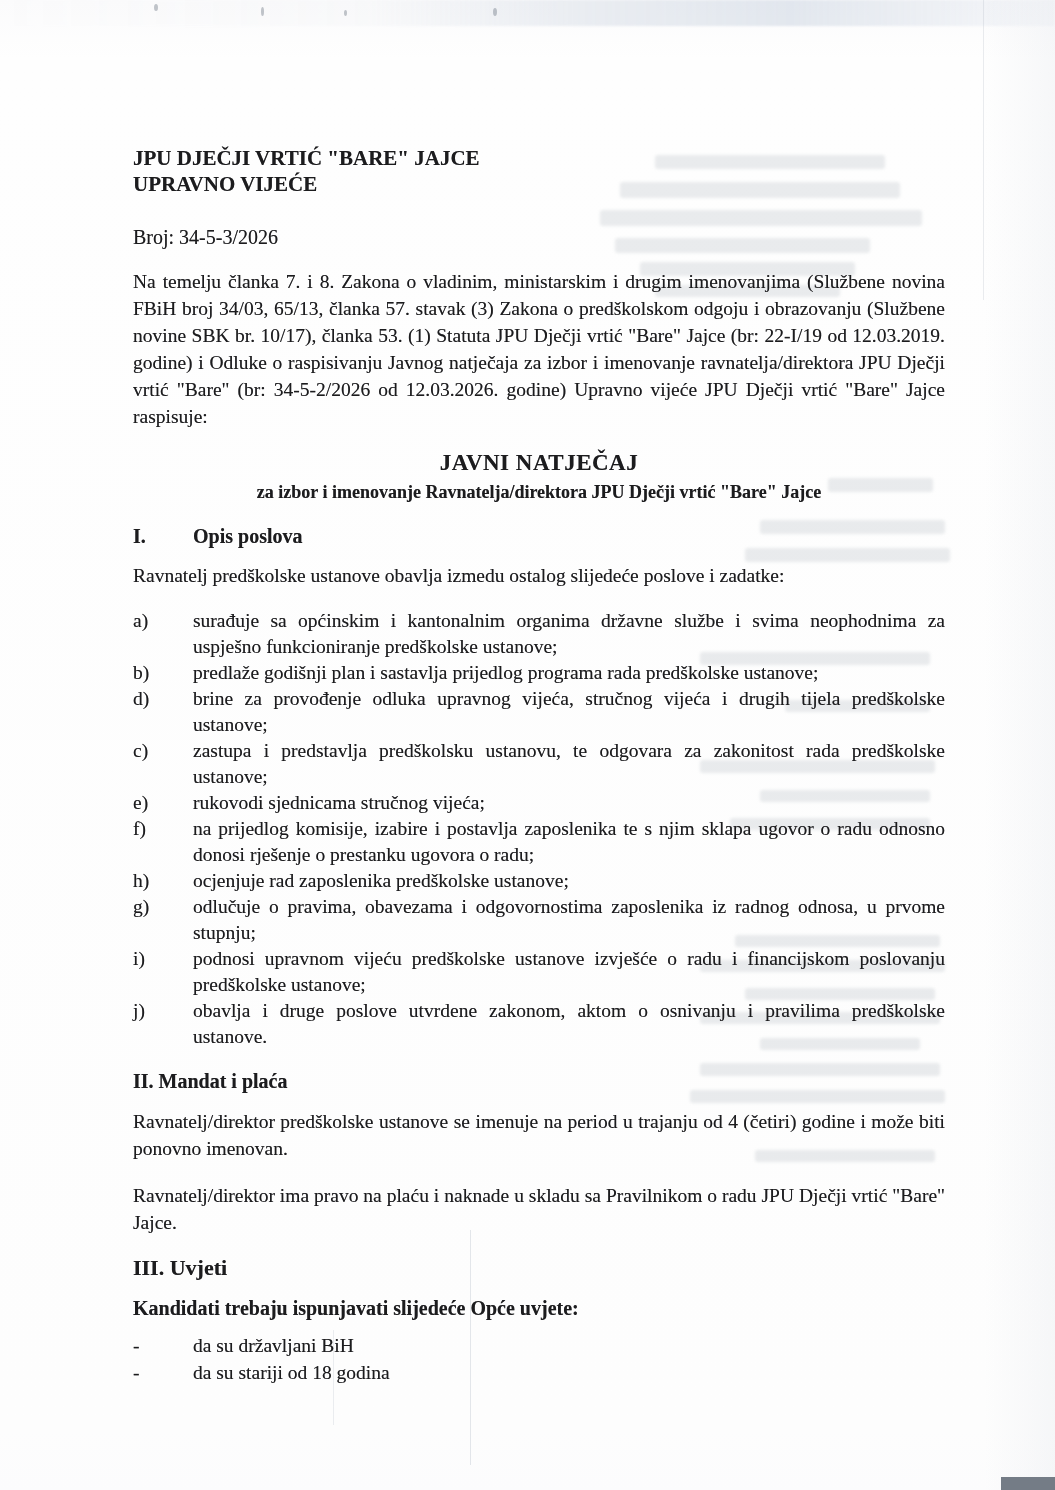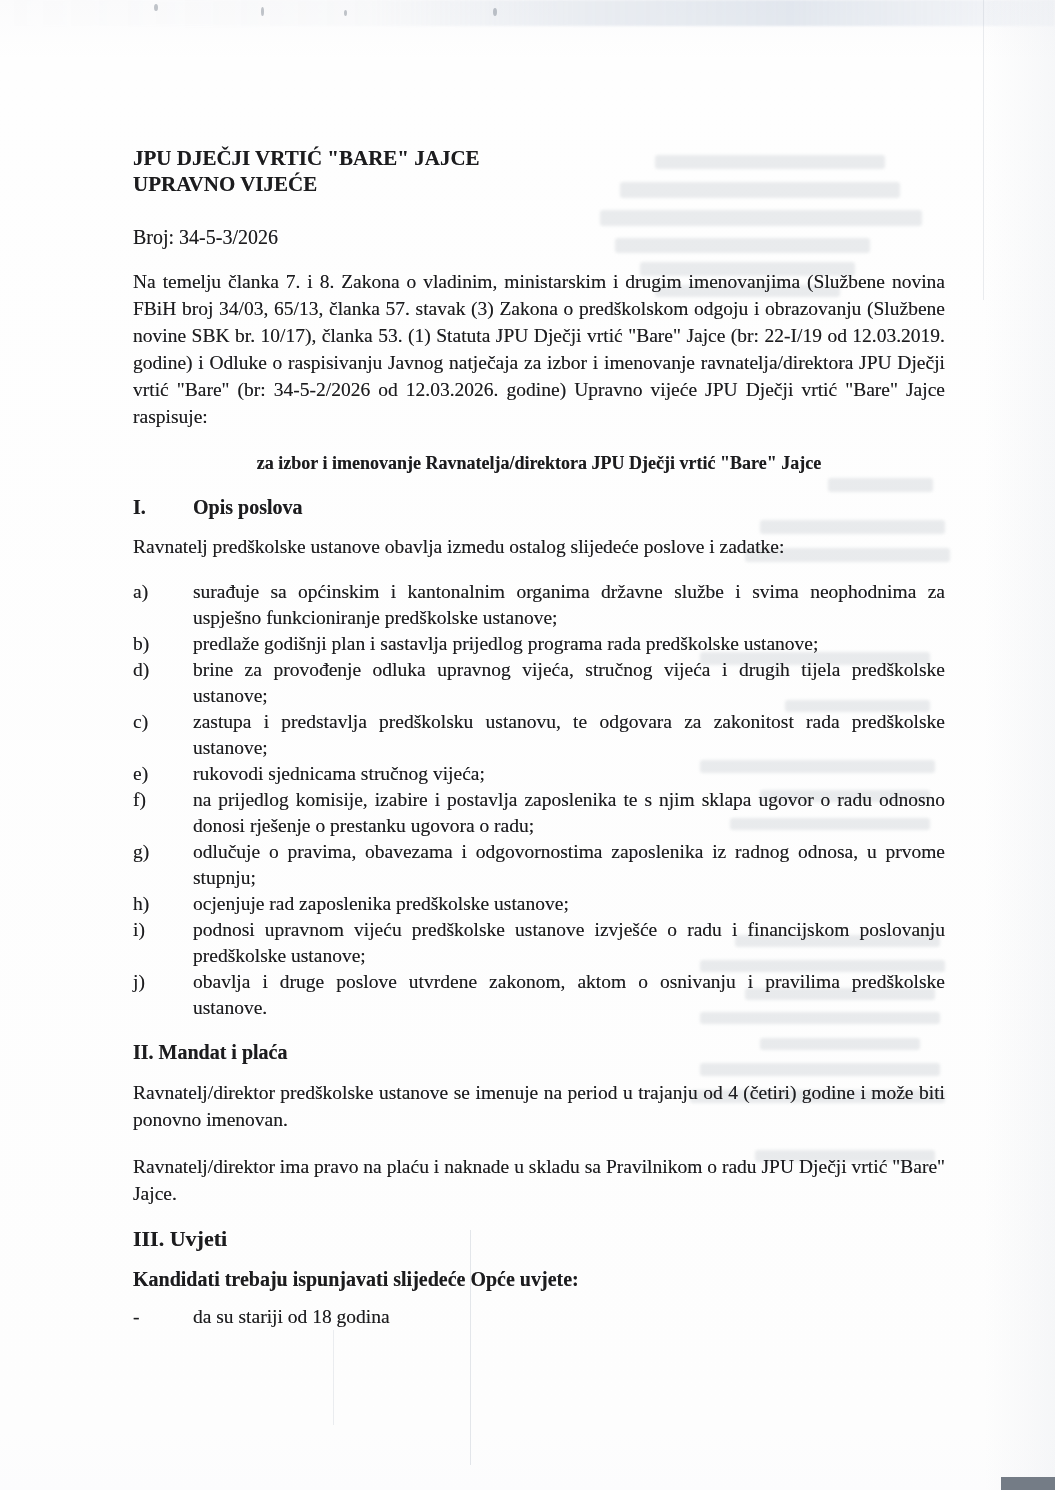--- a/index.html
+++ b/index.html
@@ -119,46 +119,48 @@
       <div>JPU DJEČJI VRTIĆ "BARE" JAJCE</div>
       <div>UPRAVNO VIJEĆE</div>
     </div>
 
     <div class="meta-block">
       <div>Broj: 34-5-3/2026</div>
     </div>
 
     <p class="intro">Na temelju članka 7. i 8. Zakona o vladinim, ministarskim i drugim imenovanjima (Službene novina FBiH broj 34/03, 65/13, članka 57. stavak (3) Zakona o predškolskom odgoju i obrazovanju (Službene novine SBK br. 10/17), članka 53. (1) Statuta JPU Dječji vrtić "Bare" Jajce (br: 22-I/19 od 12.03.2019. godine) i Odluke o raspisivanju Javnog natječaja za izbor i imenovanje ravnatelja/direktora JPU Dječji vrtić "Bare" (br: 34-5-2/2026 od 12.03.2026. godine) Upravno vijeće JPU Dječji vrtić "Bare" Jajce raspisuje:</p>
 
+    <div class="doc-title">JAVNI NATJEČAJ</div>
     <div class="doc-subtitle">za izbor i imenovanje Ravnatelja/direktora JPU Dječji vrtić "Bare" Jajce</div>
 
     <div class="sec1-heading">
       <span class="sec-num">I.</span><span>Opis poslova</span>
     </div>
 
     <p class="lead">Ravnatelj predškolske ustanove obavlja izmedu ostalog  slijedeće poslove i zadatke:</p>
 
     <ol class="letter-list">
       <li><span class="marker">a)</span><span>surađuje sa općinskim i kantonalnim organima državne službe i svima neophodnima za uspješno funkcioniranje predškolske ustanove;</span></li>
       <li><span class="marker">b)</span><span>predlaže godišnji plan i sastavlja prijedlog programa rada predškolske ustanove;</span></li>
       <li><span class="marker">d)</span><span>brine za provođenje odluka upravnog vijeća, stručnog vijeća i drugih tijela predškolske ustanove;</span></li>
       <li><span class="marker">c)</span><span>zastupa i predstavlja predškolsku ustanovu, te odgovara za zakonitost rada predškolske ustanove;</span></li>
       <li><span class="marker">e)</span><span>rukovodi sjednicama stručnog vijeća;</span></li>
       <li><span class="marker">f)</span><span>na prijedlog komisije, izabire i postavlja zaposlenika te s njim sklapa ugovor o radu odnosno donosi rješenje o prestanku ugovora o radu;</span></li>
+      <li><span class="marker">h)</span><span>ocjenjuje rad zaposlenika predškolske ustanove;</span></li>
       <li><span class="marker">g)</span><span>odlučuje o pravima, obavezama i odgovornostima zaposlenika iz radnog odnosa, u prvome stupnju;</span></li>
-      <li><span class="marker">h)</span><span>ocjenjuje rad zaposlenika predškolske ustanove;</span></li>
       <li><span class="marker">i)</span><span>podnosi upravnom vijeću predškolske ustanove izvješće o radu i financijskom poslovanju predškolske ustanove;</span></li>
       <li><span class="marker">j)</span><span>obavlja i druge poslove utvrdene zakonom, aktom o osnivanju i pravilima predškolske ustanove.</span></li>
     </ol>
 
     <div class="sec-heading">II. Mandat i plaća</div>
     <p class="para">Ravnatelj/direktor predškolske ustanove se imenuje na period u trajanju od 4 (četiri) godine i može biti ponovno imenovan.</p>
     <p class="para2">Ravnatelj/direktor ima pravo na plaću i naknade u skladu sa Pravilnikom o radu JPU Dječji vrtić "Bare" Jajce.</p>
 
     <div class="sec3-heading">III. Uvjeti</div>
     <div class="lead-bold">Kandidati trebaju ispunjavati slijedeće Opće uvjete:</div>
 
     <ul class="dash-list">
+      <li><span class="marker">-</span><span>da su državljani BiH</span></li>
       <li><span class="marker">-</span><span>da su stariji od 18 godina</span></li>
     </ul>
 
   </div>
 </div>
 
 </body></html>

